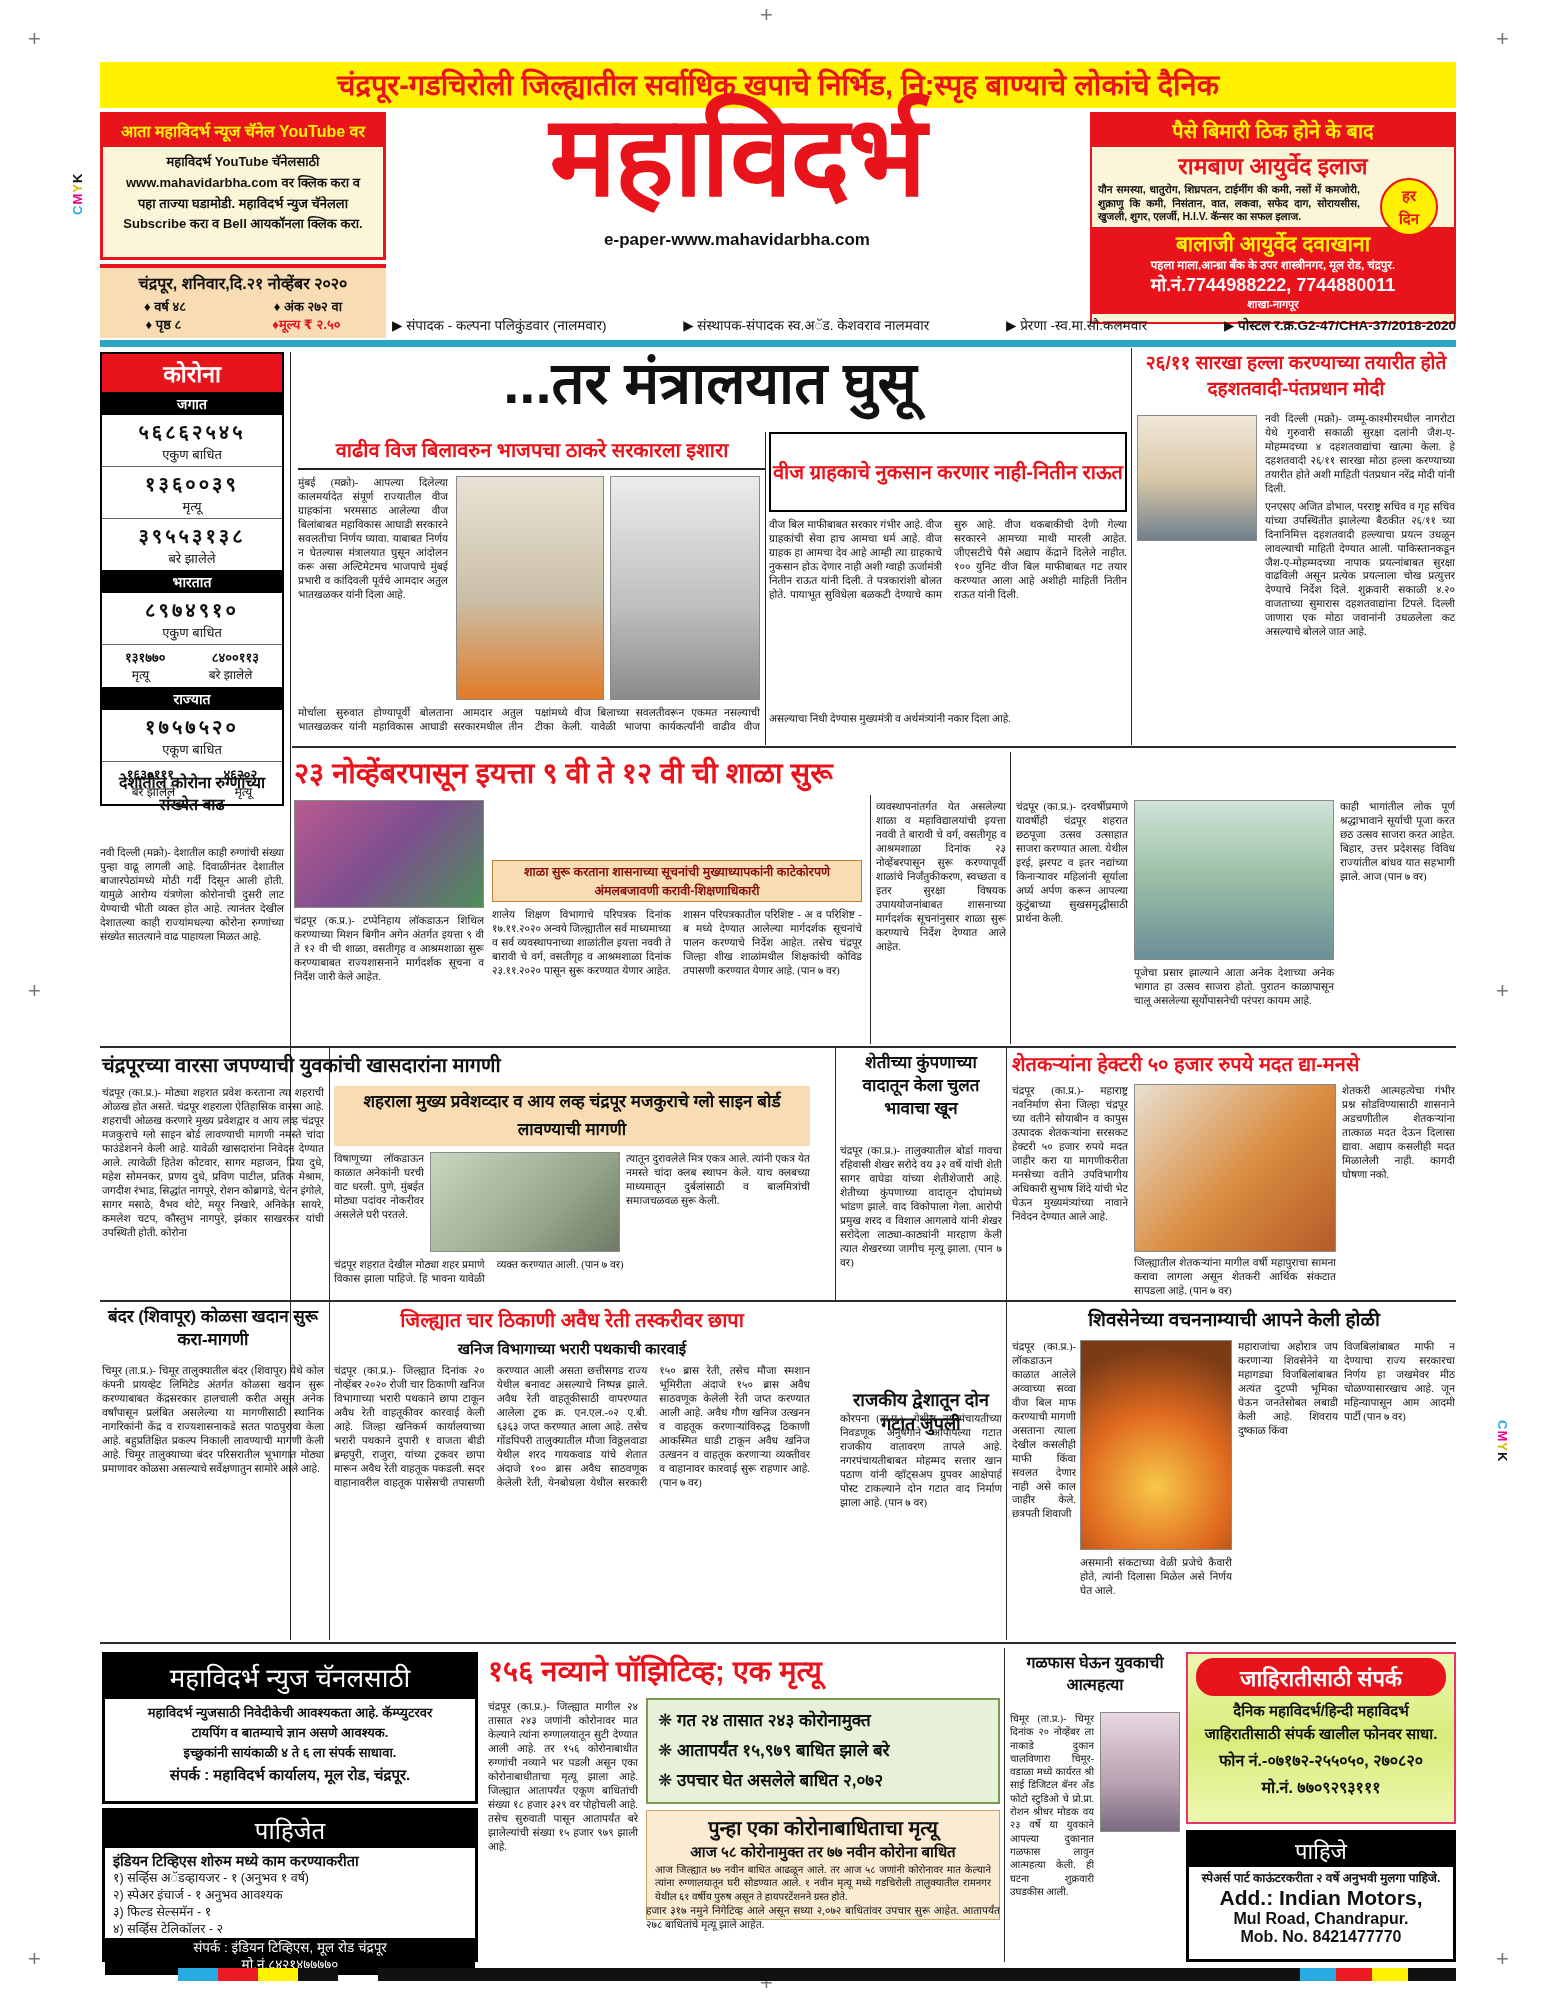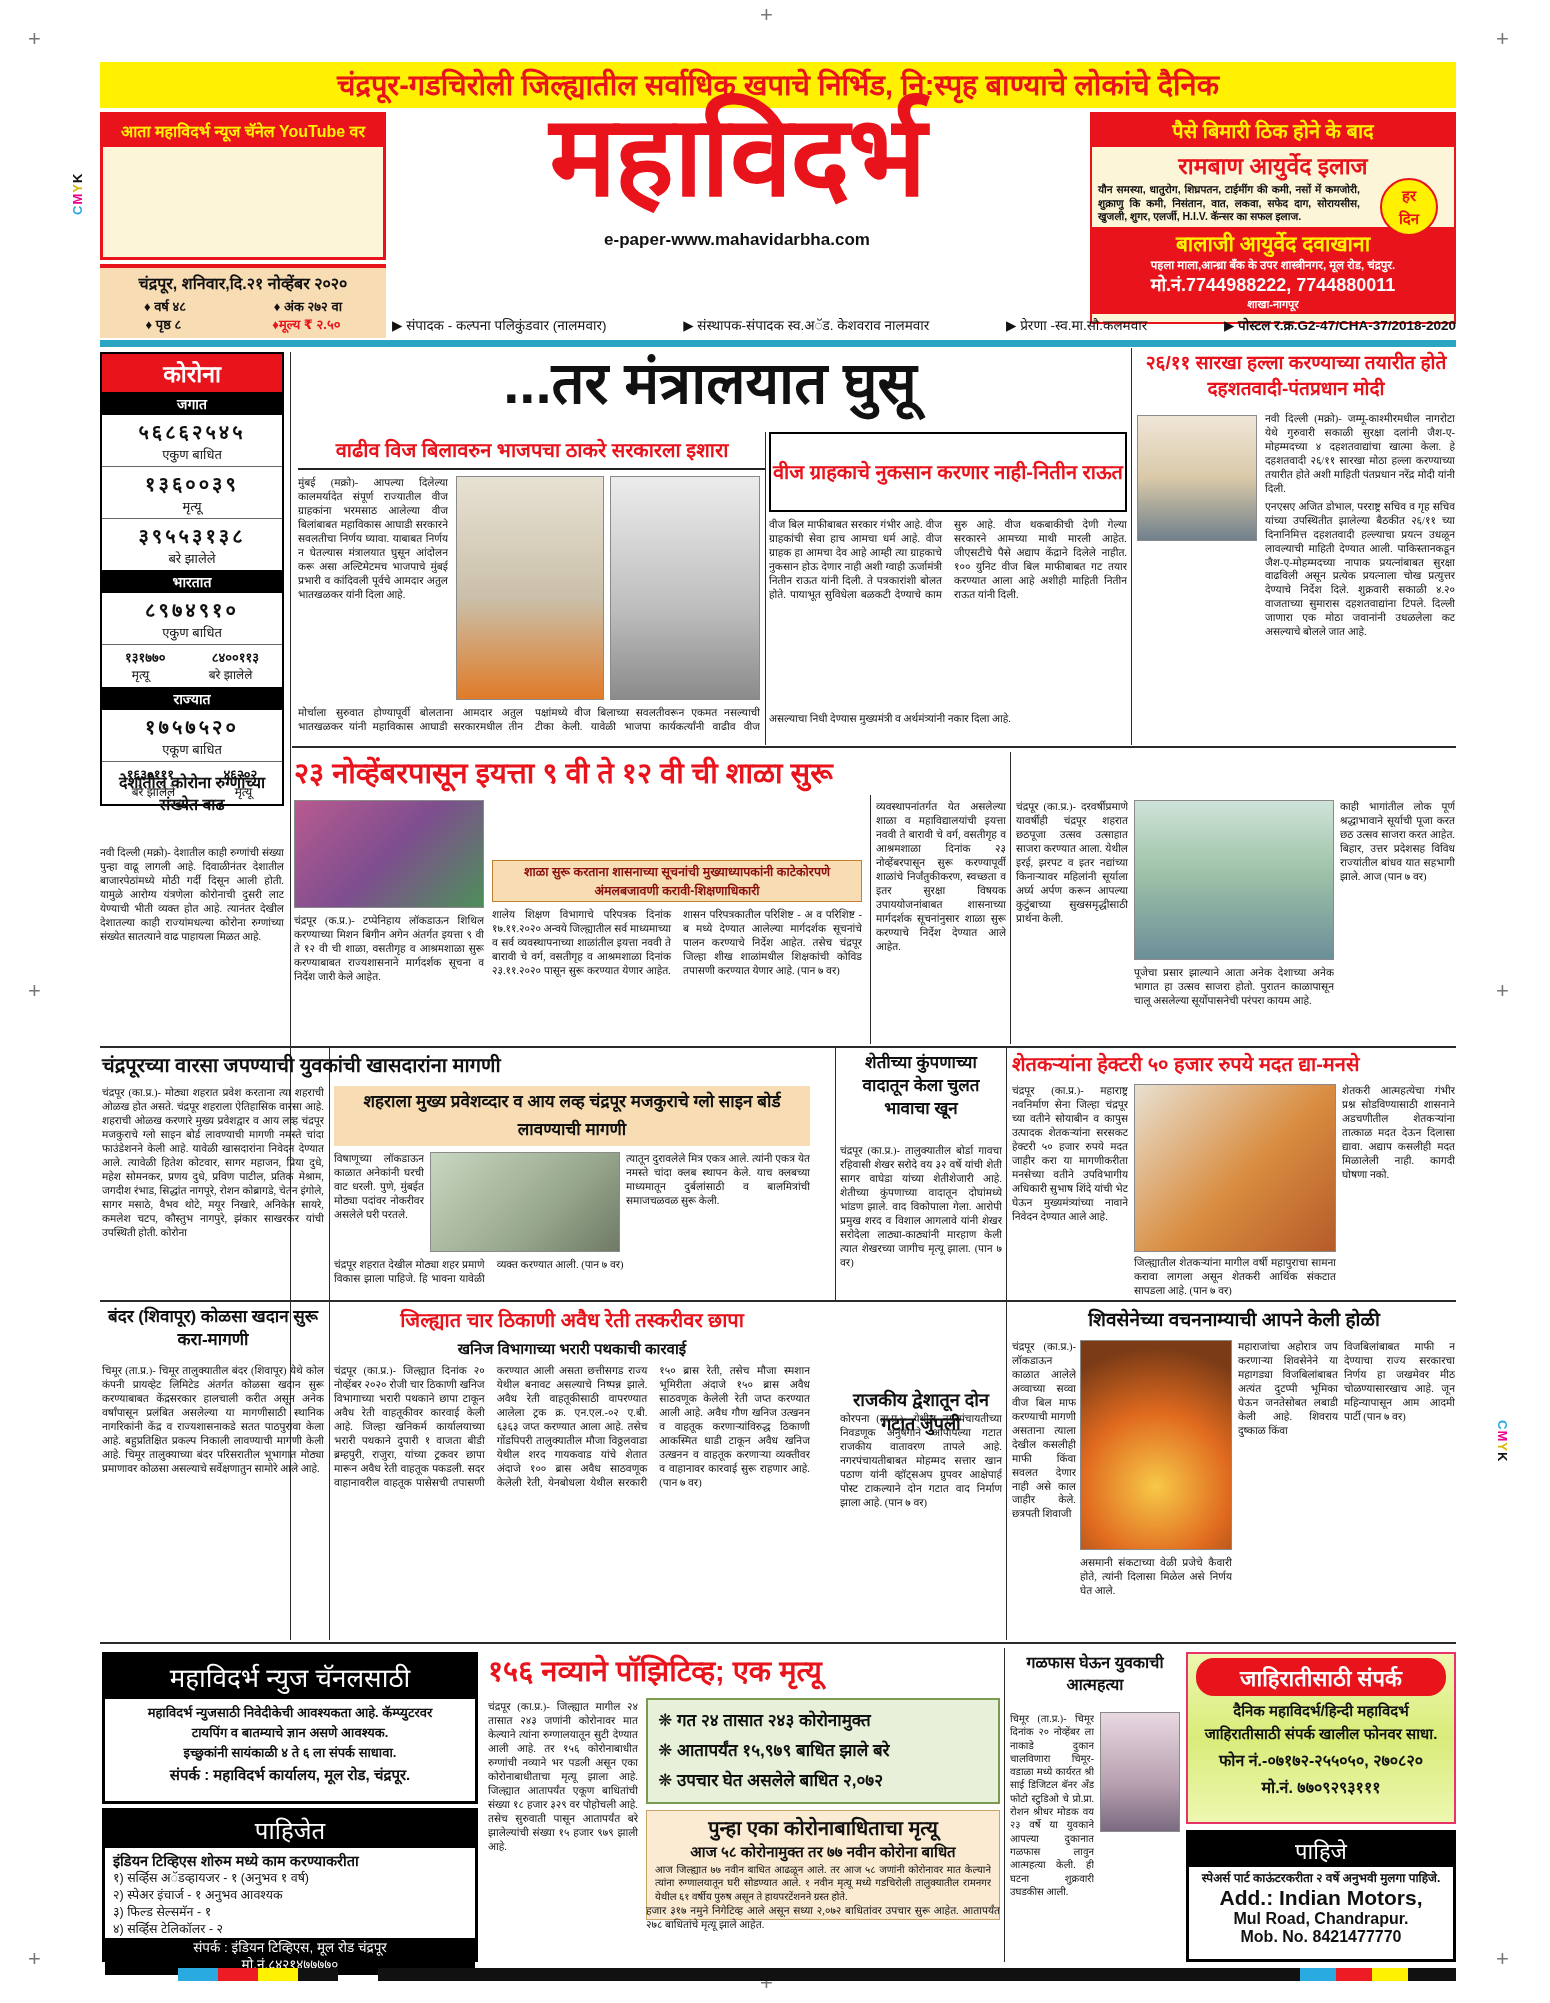--- a/index.html
+++ b/index.html
@@ -55,20 +55,26 @@
   <div class="abs cmyk-mark" style="left:1510px;top:1420px;transform:rotate(90deg);transform-origin:left top;">
     <span class="c">C</span><span class="m">M</span><span class="y">Y</span><span class="k">K</span>
   </div>
 
   <div class="abs ctr" style="left:100px;top:62px;width:1356px;height:46px;background:#fff100;">
     <span class="red bold" style="font-size:29px;line-height:46px;">चंद्रपूर-गडचिरोली जिल्ह्यातील सर्वाधिक खपाचे निर्भिड, नि:स्पृह बाण्याचे लोकांचे दैनिक</span>
   </div>
 
   <div class="abs" style="left:100px;top:112px;width:286px;height:148px;border:3px solid #e8131b;box-sizing:border-box;background:#fdf5d8;">
     <div class="ctr" style="background:#e8131b;color:#fff100;font-weight:bold;font-size:16px;padding:5px 2px;">आता महाविदर्भ न्यूज चॅनेल YouTube वर</div>
+    <div class="ctr bold" style="font-size:13px;line-height:1.6;padding-top:5px;">
+      <div>महाविदर्भ YouTube चॅनेलसाठी</div>
+      <div>www.mahavidarbha.com वर क्लिक करा व</div>
+      <div>पहा ताज्या घडामोडी. महाविदर्भ न्युज चॅनेलला</div>
+      <div>Subscribe करा व Bell आयकॉनला क्लिक करा.</div>
+    </div>
   </div>
 
   <div class="abs cream" style="left:100px;top:264px;width:286px;height:74px;border-top:4px solid #e8131b;box-sizing:border-box;">
     <div class="ctr bold" style="font-size:16px;padding-top:4px;">चंद्रपूर, शनिवार,दि.२१ नोव्हेंबर २०२०</div>
     <div style="display:flex;justify-content:space-around;font-size:13px;font-weight:bold;padding-top:3px;">
       <span>♦ वर्ष ४८</span>
       <span>♦ अंक २७२ वा</span>
     </div>
     <div style="display:flex;justify-content:space-around;font-size:13px;font-weight:bold;">
       <span>♦ पृष्ठ ८</span>

